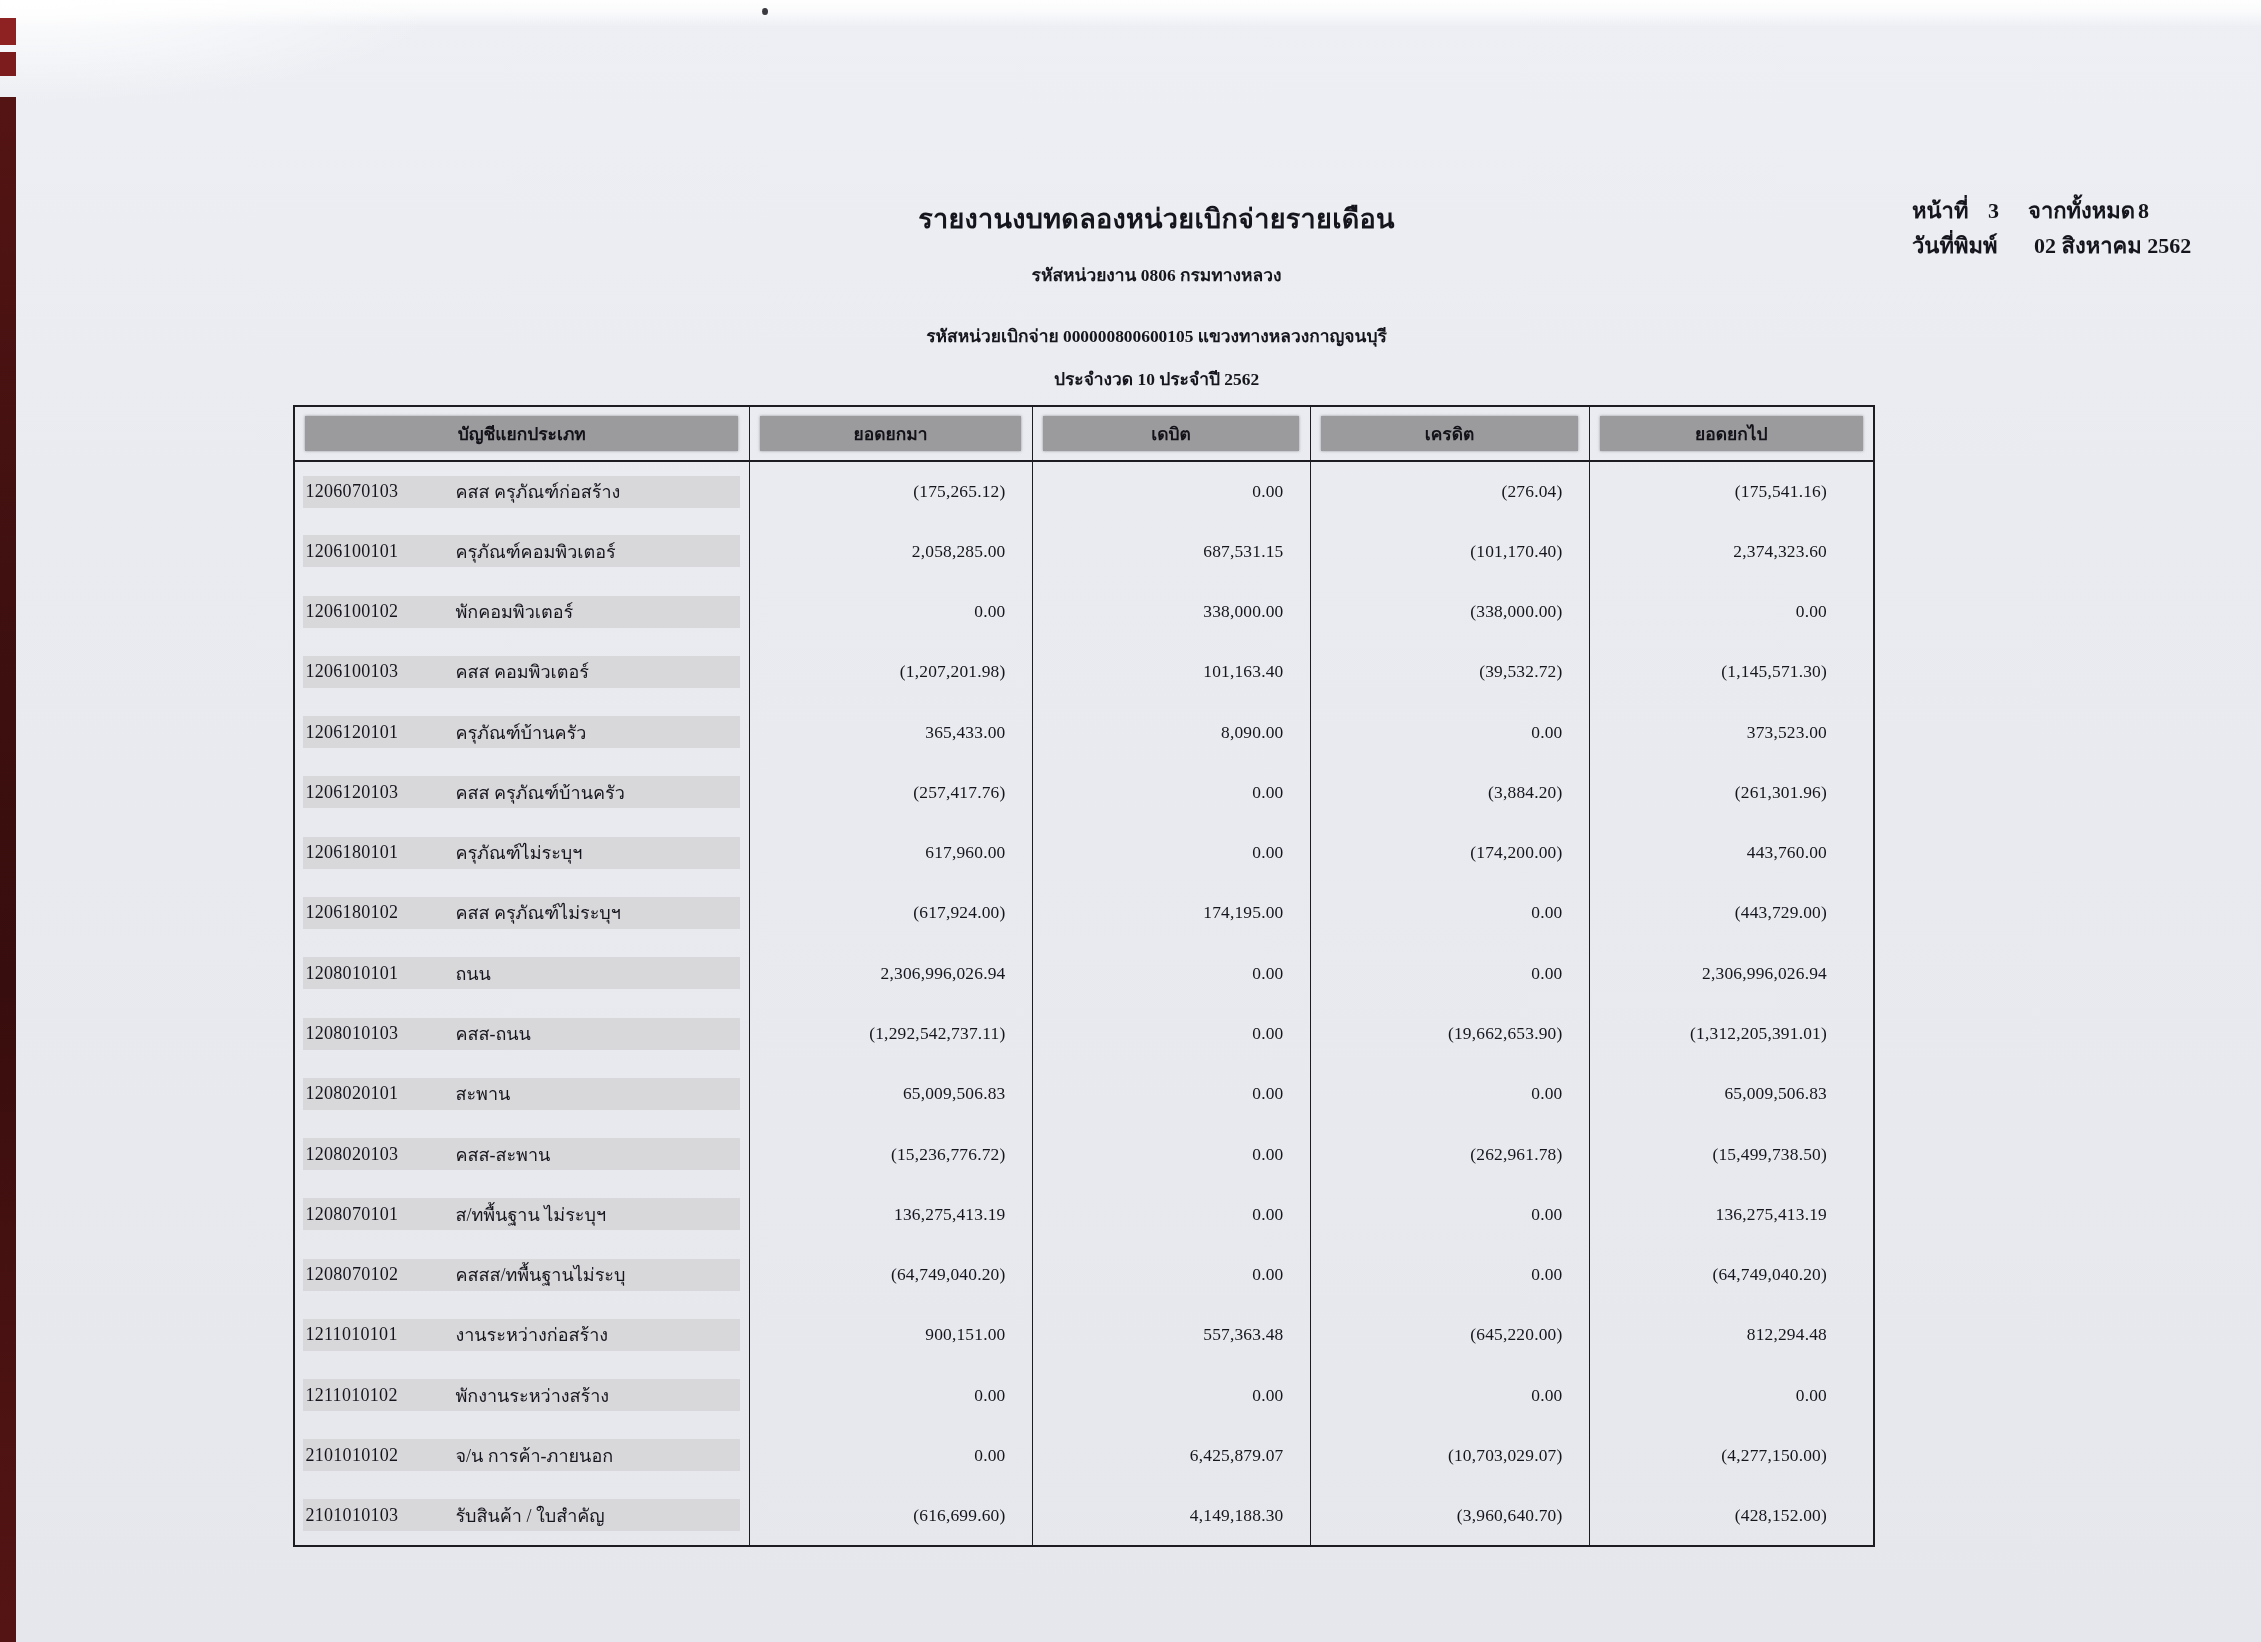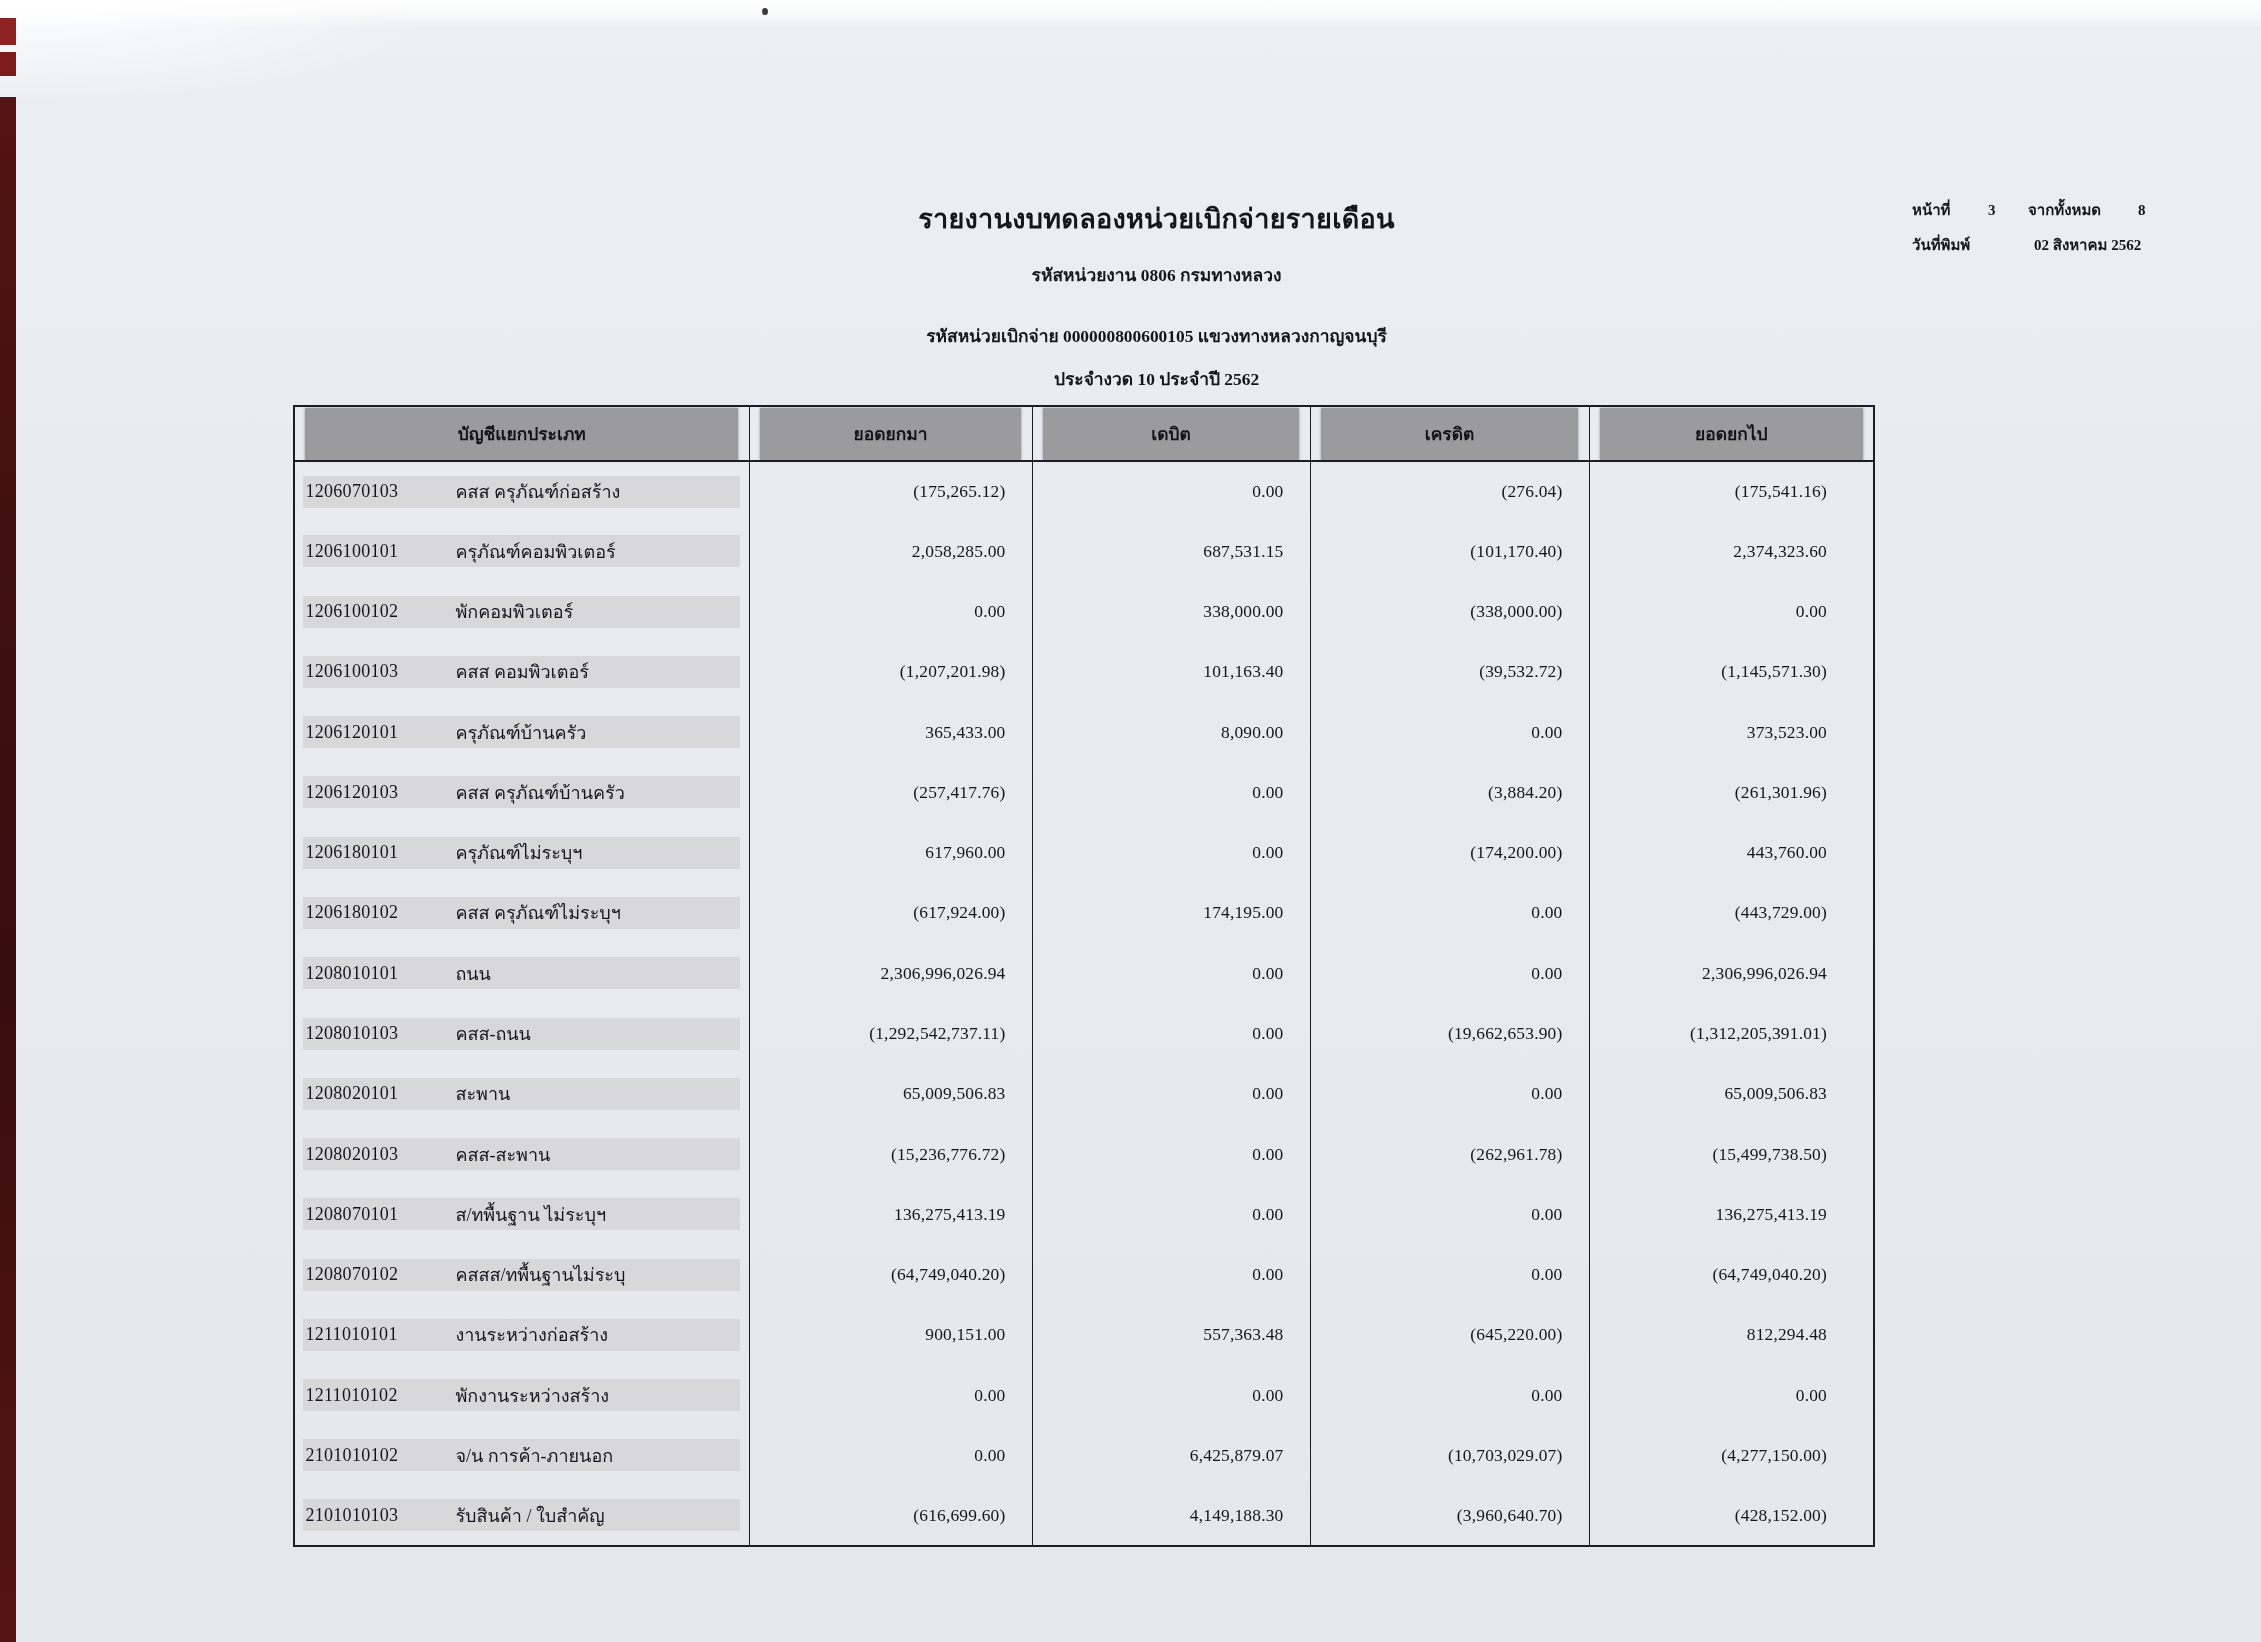--- a/index.html
+++ b/index.html
@@ -33,40 +33,40 @@
   .speck{position:absolute;left:762px;top:7.7px;width:5.8px;height:7px;border-radius:50%;background:#3a3a40;}
 
   
   .report-header{position:absolute;left:741px;top:197px;width:831px;text-align:center;}
   .report-title{font-size:27px;font-weight:bold;letter-spacing:0.3px;margin-bottom:20.6px;}
   .report-sub{font-size:17.4px;font-weight:bold;}
   .report-sub.s1{margin-bottom:33px;}
   .report-sub.s2{margin-bottom:15px;}
 
   
-  .page-meta{position:absolute;left:1912px;top:193px;width:303px;font-size:15px;font-weight:bold;}
+  .page-meta{position:absolute;left:1912px;top:193px;width:303px;font-size:22px;font-weight:bold;}
   .page-meta .row{display:flex;line-height:35px;}
   .page-meta .w1{width:76px;}
   .page-meta .w2{width:40px;}
   .page-meta .w3{width:110px;}
   .page-meta .w4{width:122px;}
 
   
   table.ledger{
     position:absolute;left:293px;top:405px;
     width:1580px;height:1142px;
     border-collapse:collapse;table-layout:fixed;
     border:2.6px solid #1c1c22;
   }
   table.ledger thead tr{height:55px;}
   table.ledger th{border-bottom:2.6px solid #1c1c22;padding:0;}
   table.ledger td,table.ledger th{border-left:1.9px solid #1c1c22;vertical-align:middle;}
   table.ledger td:first-child,table.ledger th:first-child{border-left:none;}
   .hbox{
-    margin:0 10.3px;height:52px;
+    margin:0 10.3px;height:35px;
     background:#9b9b9e;
     display:flex;align-items:center;justify-content:center;
     font-size:17.4px;font-weight:600;color:#121218;
     box-shadow:0 0 2.6px rgba(80,80,85,.55);
   }
   tbody tr{height:60px;}
   td.c1{padding:0;}
   .stripe{
     margin:0 9px 0 8.4px;height:32px;
     background:#d8d8db;

